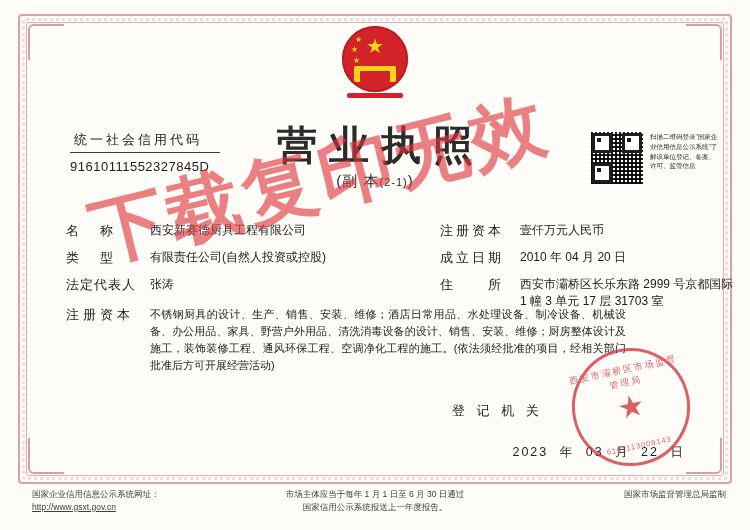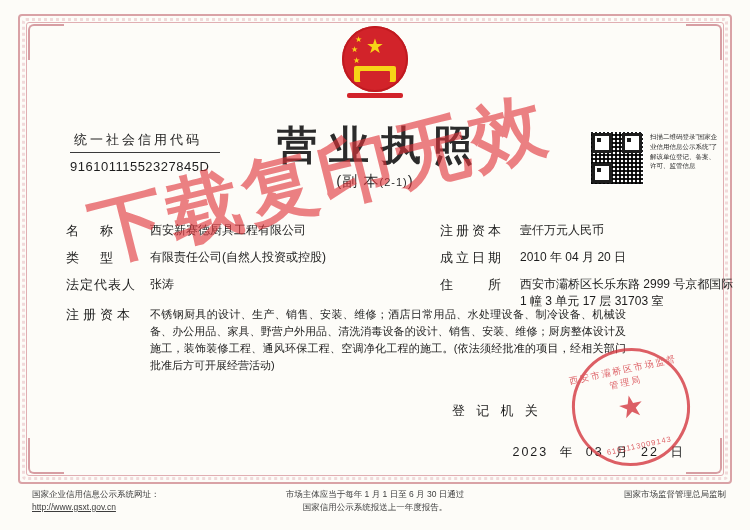--- a/index.html
+++ b/index.html
@@ -254,21 +254,20 @@
   }
 
   
   .authority-label {
     position: absolute;
     left: 452px;
     top: 402px;
     font-size: 13px;
     letter-spacing: 4px;
     color: #1d1d1d;
-    font-family: Liberation Serif, serif;
   }
   .date-line {
     position: absolute;
     right: 62px;
     top: 444px;
     font-size: 12.5px;
     color: #1d1d1d;
     letter-spacing: 2px;
   }
   .date-line span { margin: 0 3px;}

